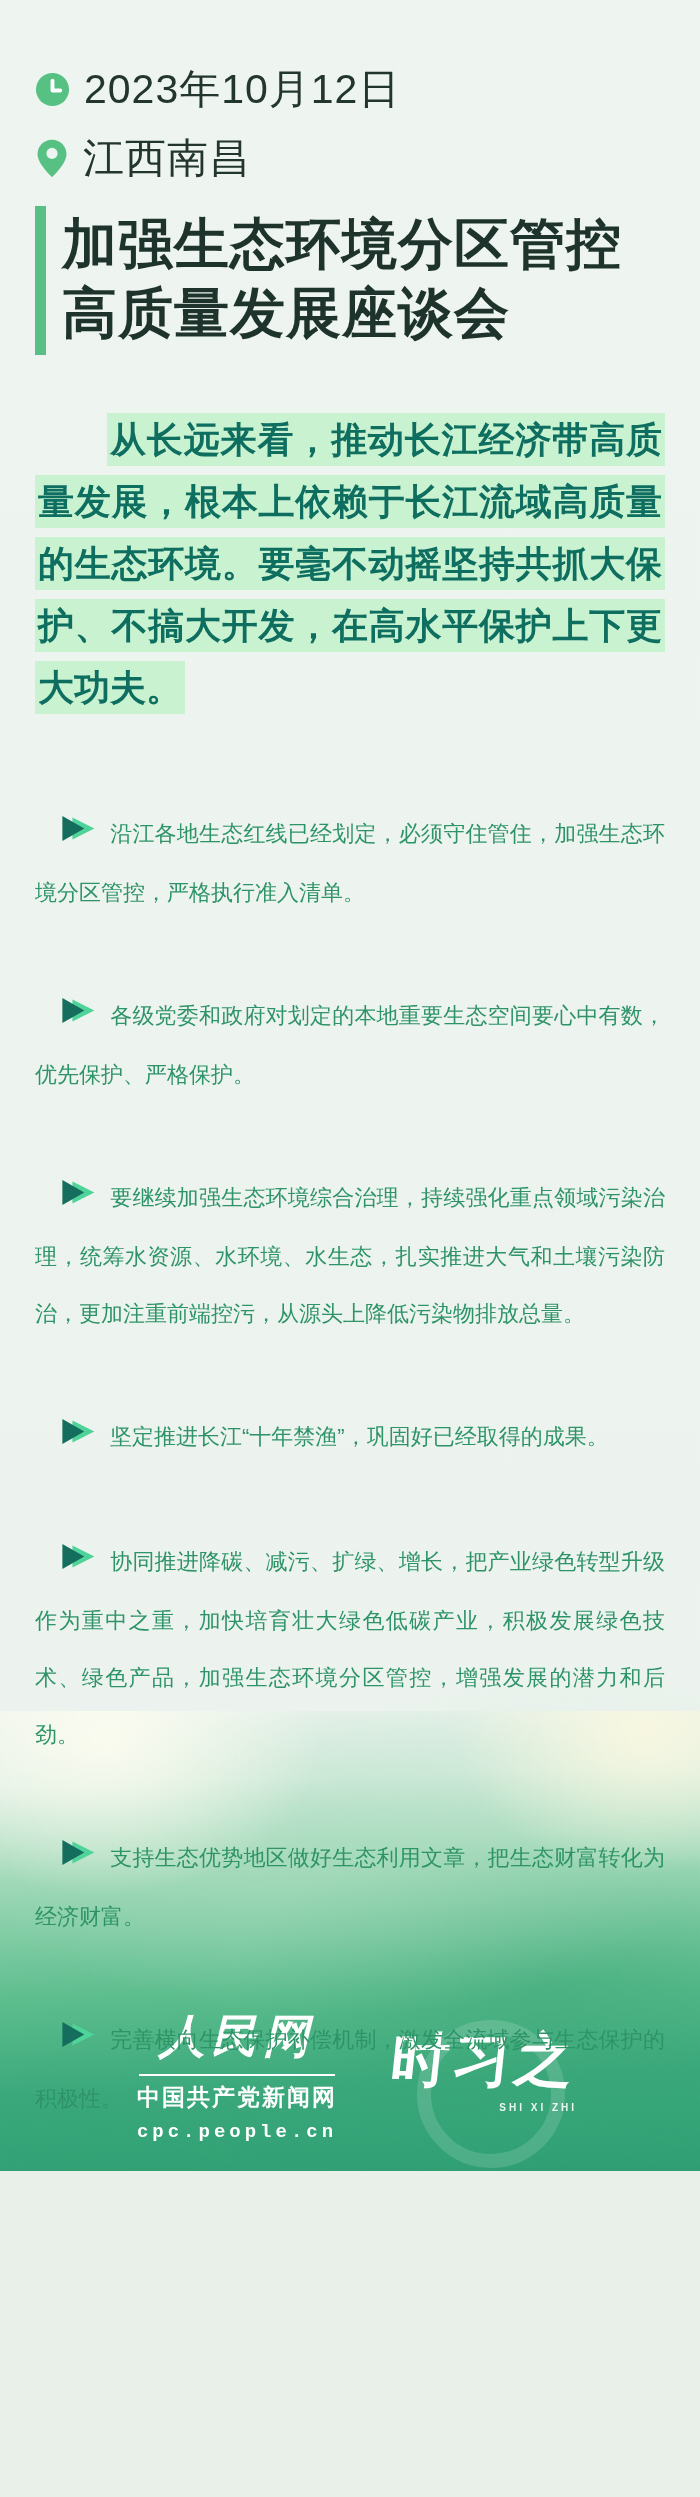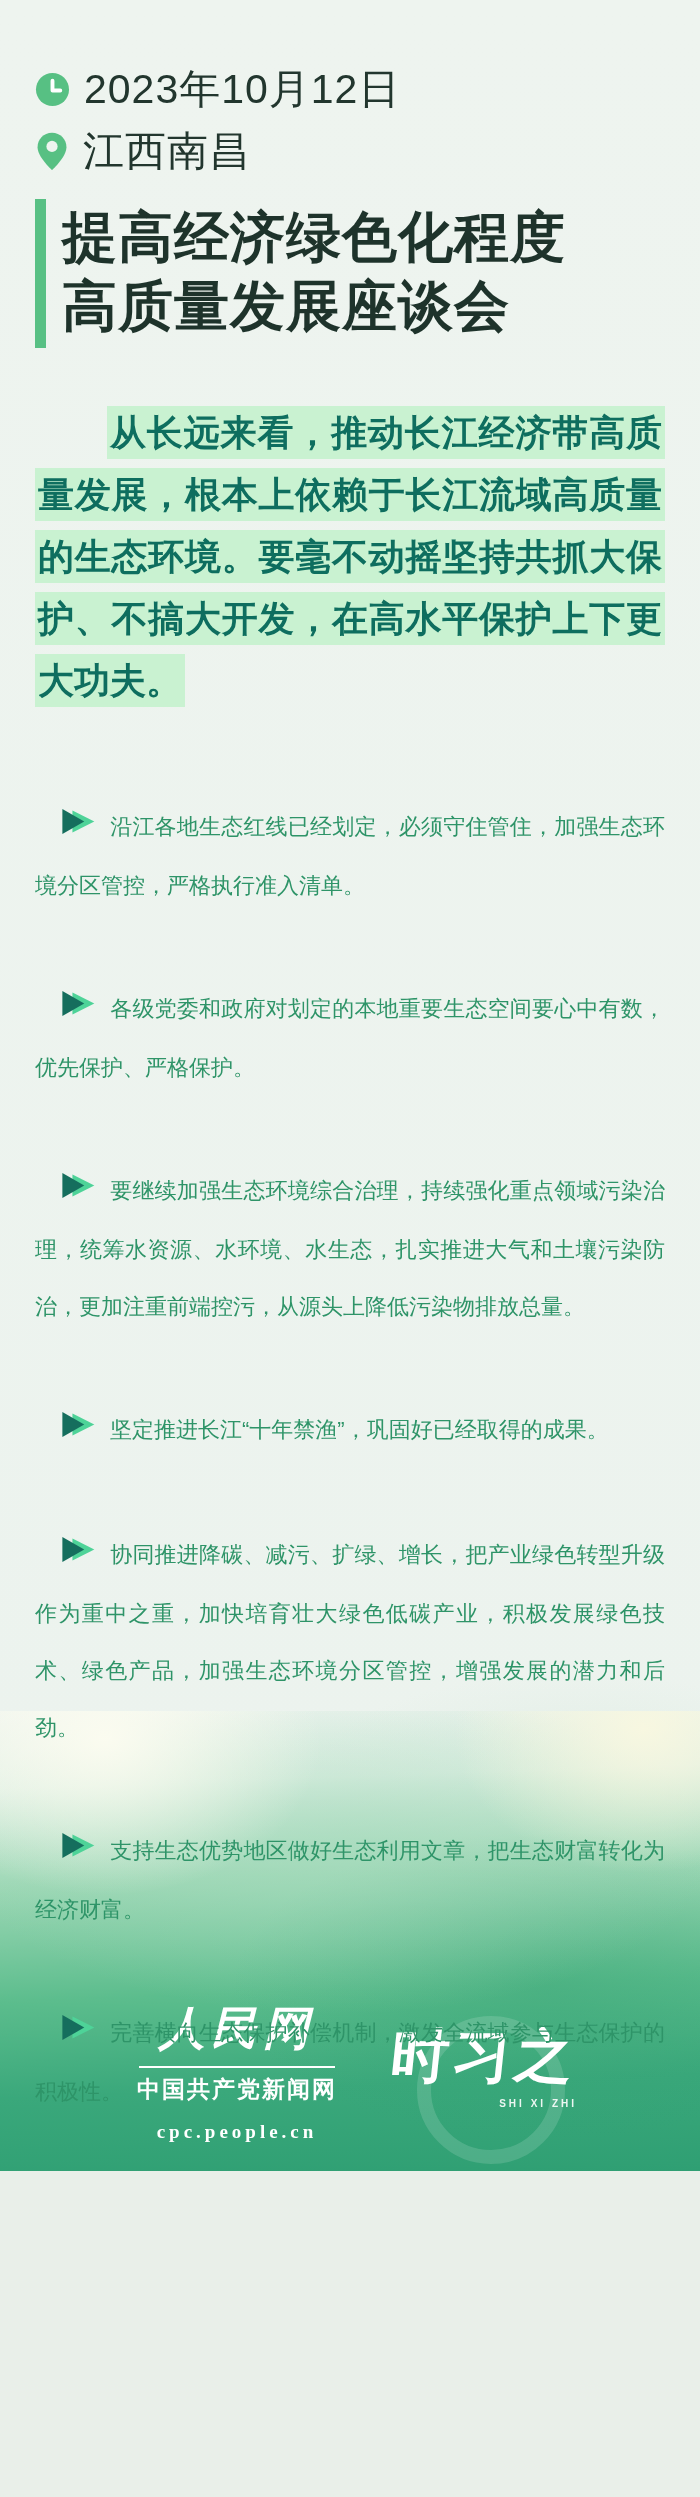--- a/index.html
+++ b/index.html
@@ -12,21 +12,21 @@
     position:relative; width:700px; height:2171px; overflow:hidden;
     background:
       radial-gradient(55% 7% at 82% 82%, rgba(213,232,219,0.55), rgba(213,232,219,0) 70%),
       linear-gradient(#eef4ef,#ecf3ee 85%, #eaf2ec 100%);
   }
   .content { position:relative; z-index:2; padding:0 35px; }
 
   
   .meta-row { display:flex; align-items:center; gap:14px; }
   .meta-row.date { margin-top:62px; }
-  .meta-row.loc  { margin-top:7px; }
+  .meta-row.loc  { margin-top:14px; }
   .meta-text { font-size:41px; color:#22362e; letter-spacing:1px; }
   .icon { display:inline-flex; flex:0 0 auto; }
 
   
   .title {
     margin:20px 0 0 0; padding:4px 0 6px 16px;
     border-left:11px solid #58c084;
     font-size:55px; line-height:1.26; font-weight:bold;
     color:#1e332b; letter-spacing:1px;
   }
@@ -67,21 +67,21 @@
   .logos {
     position:absolute; left:0; right:0; bottom:28px; z-index:2;
     display:flex; justify-content:center; align-items:center; gap:44px;
     color:#fff;
     padding-left:24px;
   }
   .people { text-align:center; }
   .people .script { font-size:46px; font-weight:bold; font-style:italic; letter-spacing:6px; padding-bottom:6px; }
   .people .rule { height:2px; background:#fff; margin:0 2px 6px 2px; }
   .people .cpc { font-size:23px; font-weight:bold; letter-spacing:2px; }
-  .people .url { font-size:19px; font-weight:bold; letter-spacing:4px; font-family:Liberation Serif, serif; margin-top:16px; }
+  .people .url { font-size:19px; font-weight:bold; letter-spacing:4px; font-family:Liberation Mono, monospace; margin-top:8px; }
   .sxz { position:relative; padding:6px 10px 20px 10px; }
   .sxz .ring {
     position:absolute; left:36px; top:4px; width:120px; height:120px;
     border:14px solid rgba(255,255,255,0.14); border-radius:50%;
   }
   .sxz .cn { position:relative; font-size:58px; font-weight:bold; transform:skewX(-6deg); letter-spacing:4px; }
   .sxz .py { position:relative; font-size:10px; font-weight:bold; letter-spacing:3px; text-align:right; margin-top:2px; opacity:0.9; }
 </style>
 </head>
 <body>
@@ -103,21 +103,21 @@
       <span class="icon">
         <svg viewBox="0 0 36 44" width="34" height="41" aria-hidden="true">
           <path d="M18 2 C9 2 2.5 9 2.5 17.5 C2.5 28 18 42 18 42 C18 42 33.5 28 33.5 17.5 C33.5 9 27 2 18 2 Z" fill="#57c083"></path>
           <circle cx="18" cy="16.5" r="6" fill="#eef4ef"></circle>
         </svg>
       </span>
       <span class="meta-text">江西南昌</span>
     </div>
 
     <h1 class="title">
-      <span>提高经济绿色化程度</span>
+      <span>加强生态环境分区管控</span>
       <span>高质量发展座谈会</span>
     </h1>
 
     <section class="quote">
       <p><span class="mark">从长远来看，推动长江经济带高质量发展，根本上依赖于长江流域高质量的生态环境。要毫不动摇坚持共抓大保护、不搞大开发，在高水平保护上下更大功夫。</span></p>
     </section>
 
     <section class="points">
       <p class="bullet">
         <span class="arrow"><svg viewBox="0 0 44 34" width="37" height="29" aria-hidden="true">

